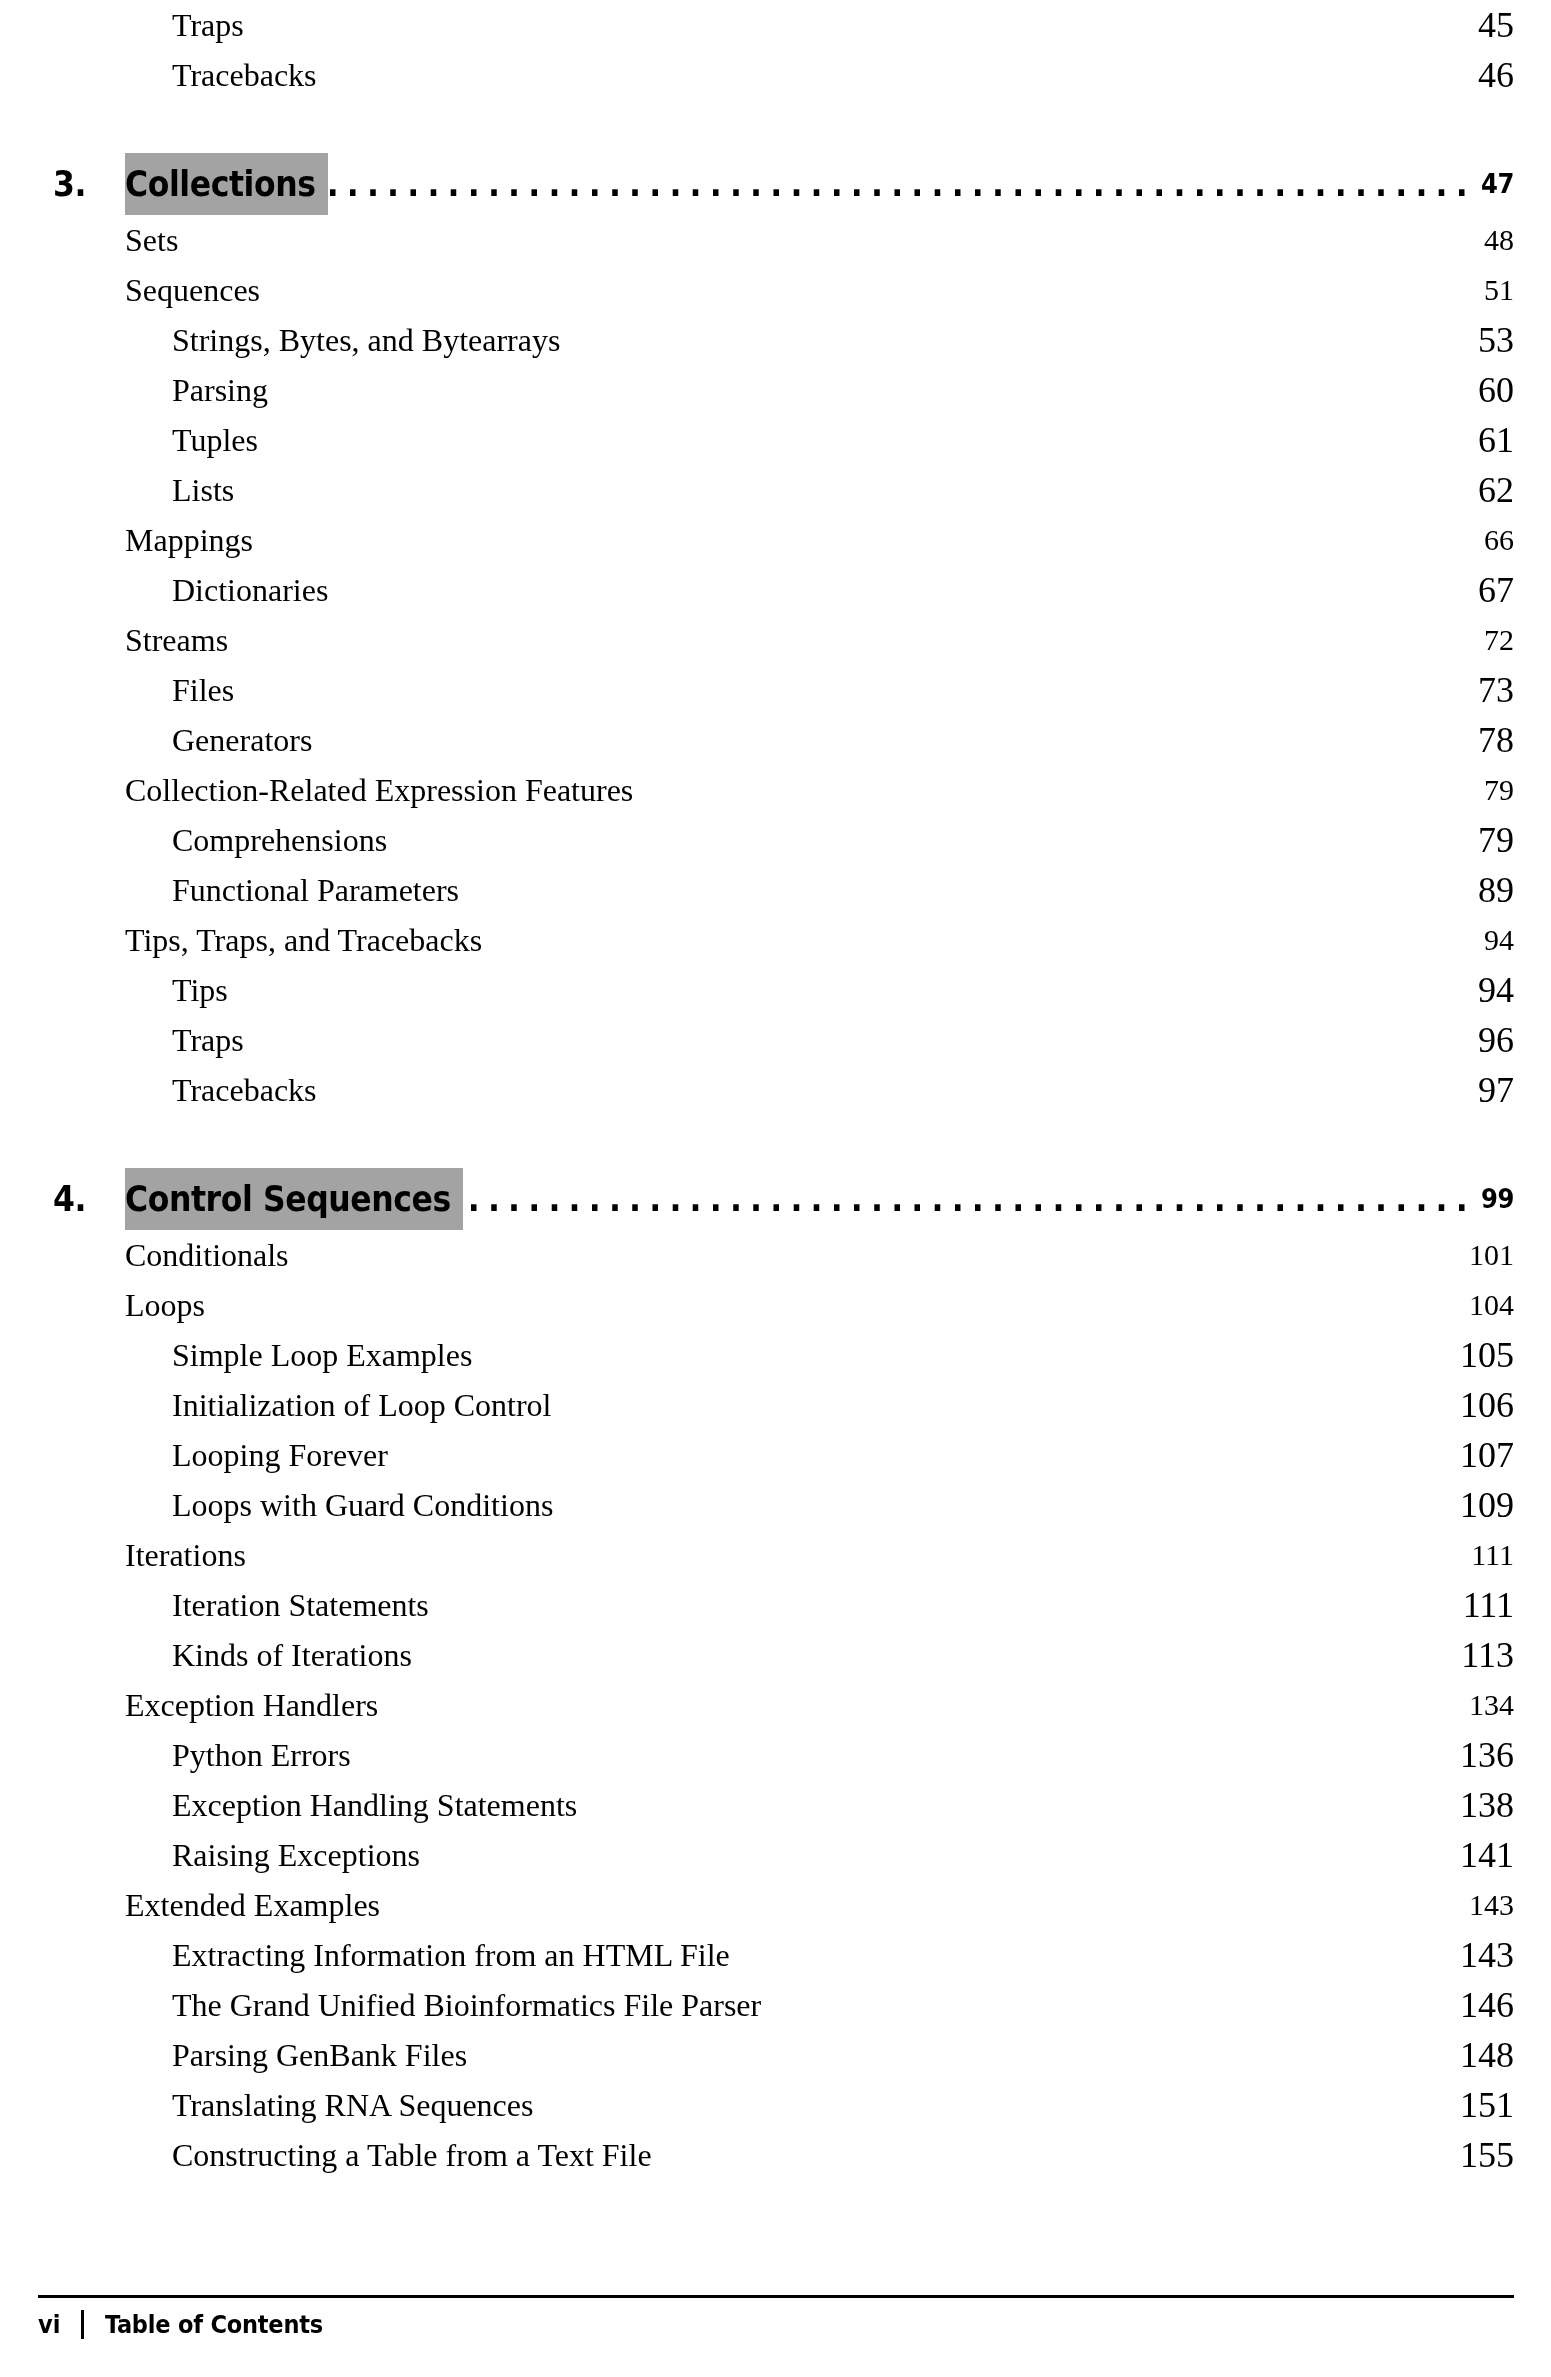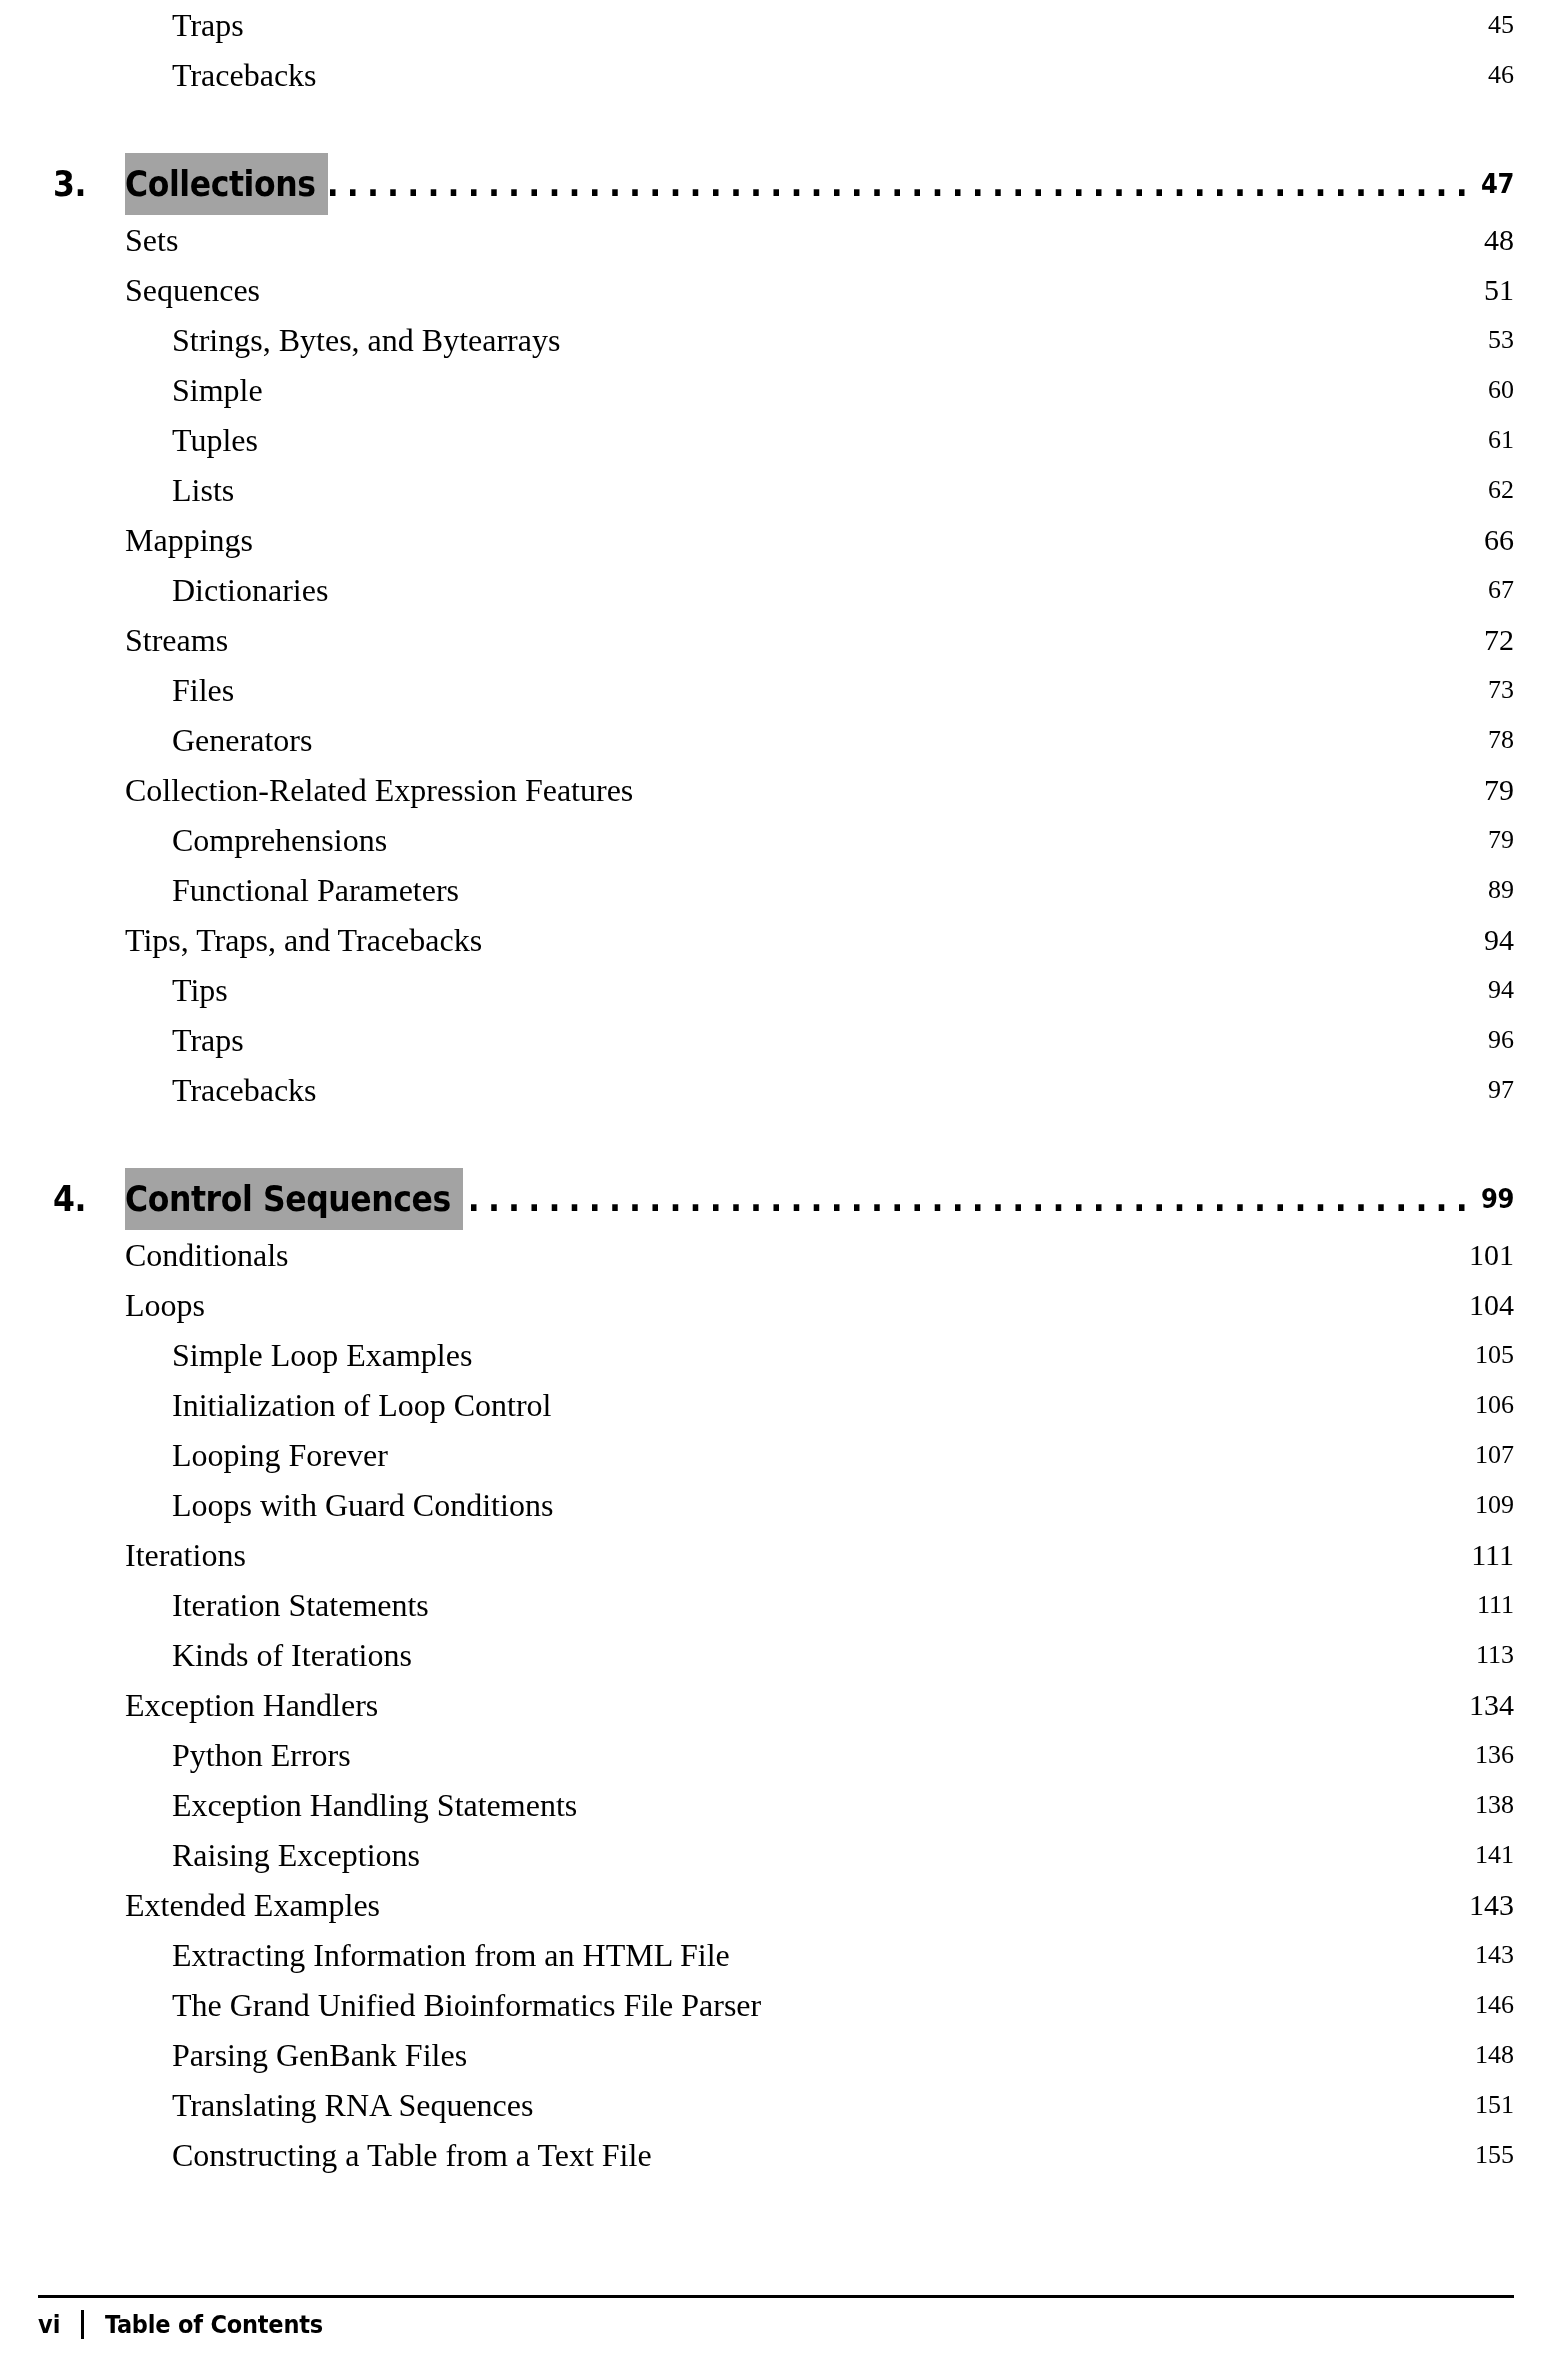--- a/index.html
+++ b/index.html
@@ -96,21 +96,21 @@
   }
   .row.lvl1 .pageno { font-size: 30px; }
 
   
   .row.lvl2 .label {
     position: absolute;
     left: 172px;
     top: 0;
     font-size: 32px;
   }
-  .row.lvl2 .pageno { font-size: 26px; }
+  .row.lvl2 .pageno { font-size: 36px; }
 
   
   .gap-before-chapter { height: 53px; }
 
   
   .footer {
     position: absolute;
     left: 38px;
     right: 38px;
     bottom: 38px;
@@ -166,21 +166,21 @@
       </div>
       <div class="row lvl1">
         <span class="label">Sequences</span>
         <span class="pageno">51</span>
       </div>
       <div class="row lvl2">
         <span class="label">Strings, Bytes, and Bytearrays</span>
         <span class="pageno">53</span>
       </div>
       <div class="row lvl2">
-        <span class="label">Simple</span>
+        <span class="label">Parsing</span>
         <span class="pageno">60</span>
       </div>
       <div class="row lvl2">
         <span class="label">Tuples</span>
         <span class="pageno">61</span>
       </div>
       <div class="row lvl2">
         <span class="label">Lists</span>
         <span class="pageno">62</span>
       </div>

